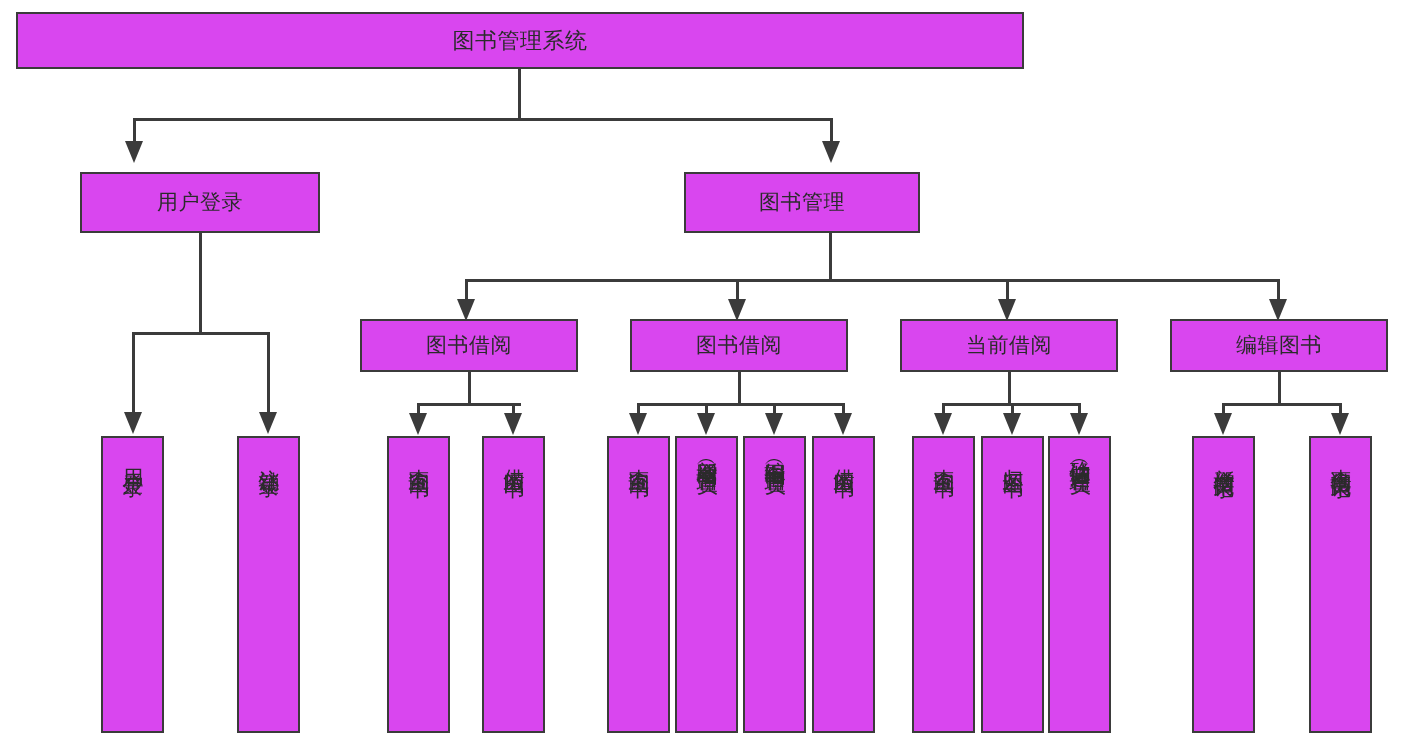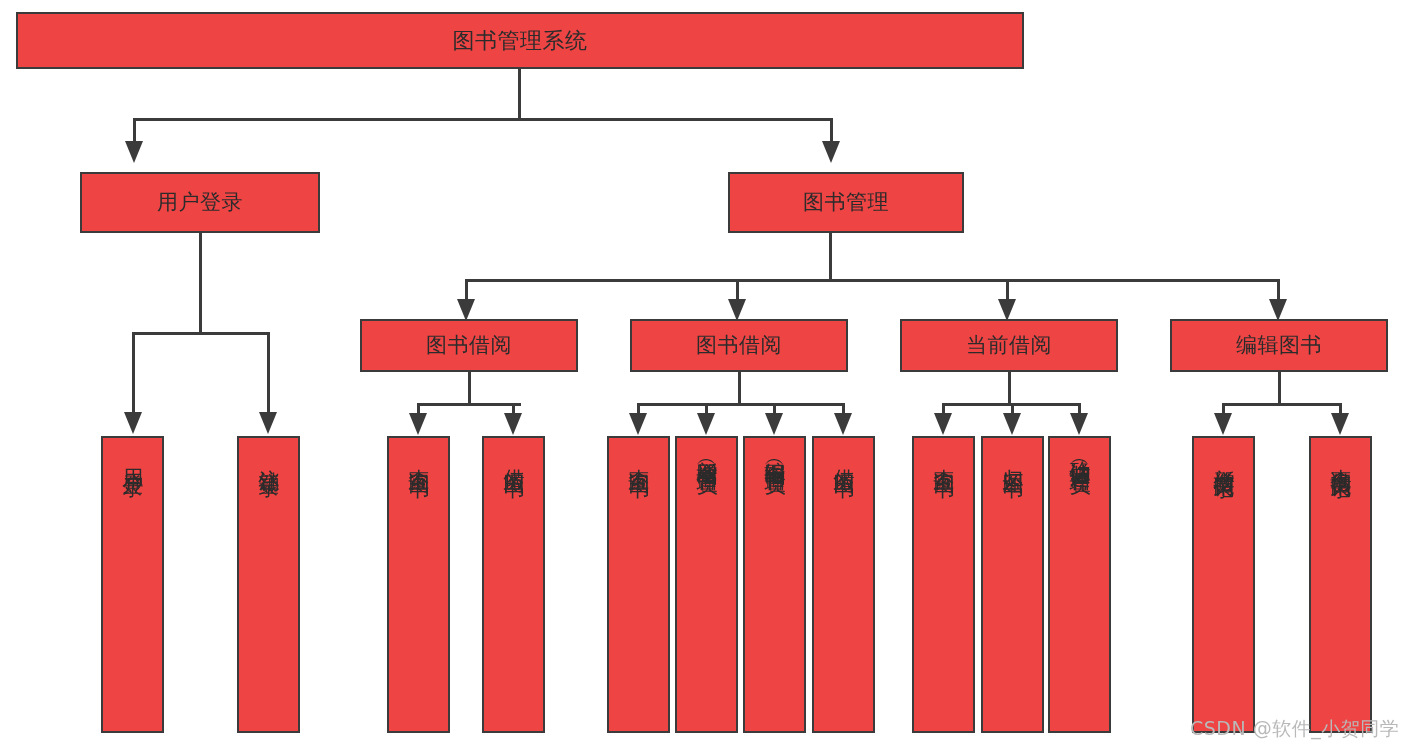--- a/index.html
+++ b/index.html
@@ -15,21 +15,21 @@
     width: 1405px;
     height: 747px;
     background: #ffffff;
     overflow: hidden;
   }
   
   .node {
     position: absolute;
     box-sizing: border-box;
     border: 2px solid #3b3b3b;
-    background: #ef4444;
+    background: #d946ef;
     display: flex;
     align-items: center;
     justify-content: center;
     color: #2b2b2b;
   }
   .node .label {
     display: block;
     text-align: center;
     line-height: 1.0;
     white-space: pre-line;
@@ -100,21 +100,21 @@
   <div class="hline" style="left:133px; top:118px; width:700px;"></div>
   <div class="vline" style="left:133px; top:118px; height:27px;"></div>
   <div class="arrow" style="left:125px; top:141px;"></div>
   <div class="vline" style="left:830px; top:118px; height:27px;"></div>
   <div class="arrow" style="left:822px; top:141px;"></div>
 
   <div class="node horiz" style="left:80px; top:172px; width:240px; height:61px;">
     <span class="label">用户登录</span>
   </div>
 
-  <div class="node horiz" style="left:728px; top:172px; width:236px; height:61px;">
+  <div class="node horiz" style="left:684px; top:172px; width:236px; height:61px;">
     <span class="label">图书管理</span>
   </div>
 
   <div class="vline" style="left:199px; top:233px; height:101px;"></div>
   <div class="hline" style="left:132px; top:332px; width:137px;"></div>
   <div class="vline" style="left:132px; top:332px; height:84px;"></div>
   <div class="arrow" style="left:124px; top:412px;"></div>
   <div class="vline" style="left:267px; top:332px; height:84px;"></div>
   <div class="arrow" style="left:259px; top:412px;"></div>
 
@@ -213,15 +213,14 @@
     <span class="label">确认归还（管理员）</span>
   </div>
 
   <div class="node leaf tall" style="left:1192px; top:436px; width:63px; height:297px;">
     <span class="label">新增借阅记录</span>
   </div>
   <div class="node leaf tall" style="left:1309px; top:436px; width:63px; height:297px;">
     <span class="label">查询借阅记录</span>
   </div>
 
-  <div id="watermark" style="left:1190px; top:716px;">CSDN @软件_小贺同学</div>
 
 </div>
 
 </body></html>

